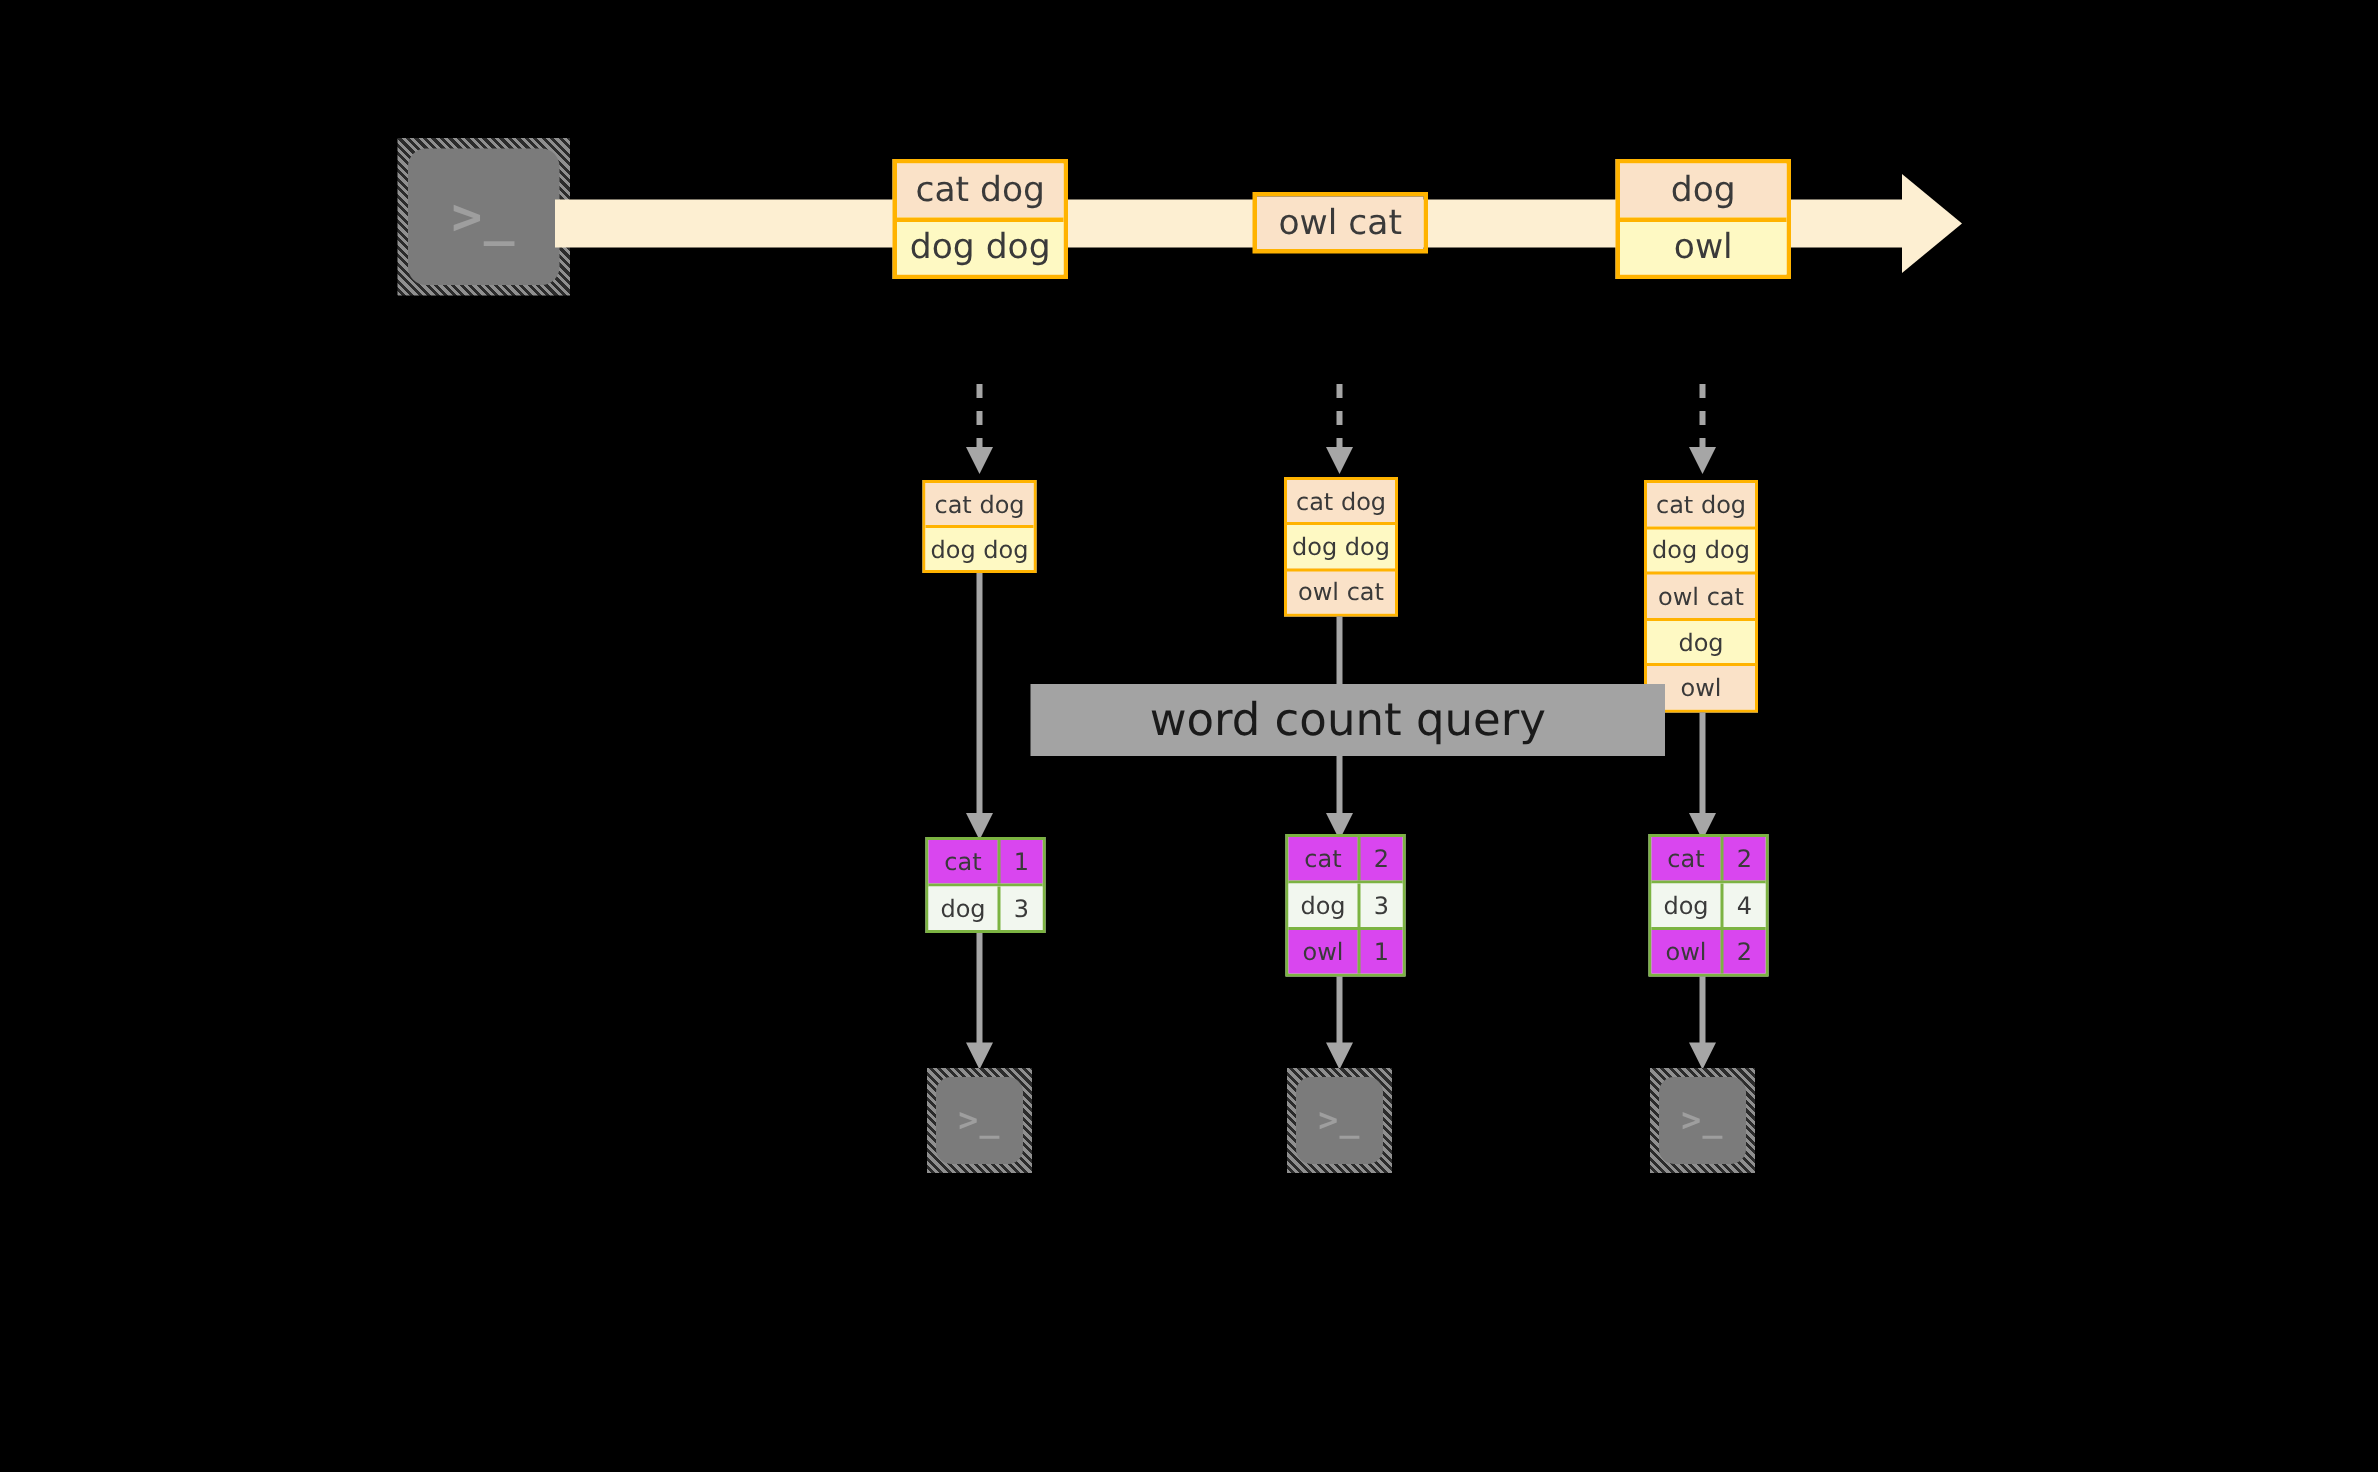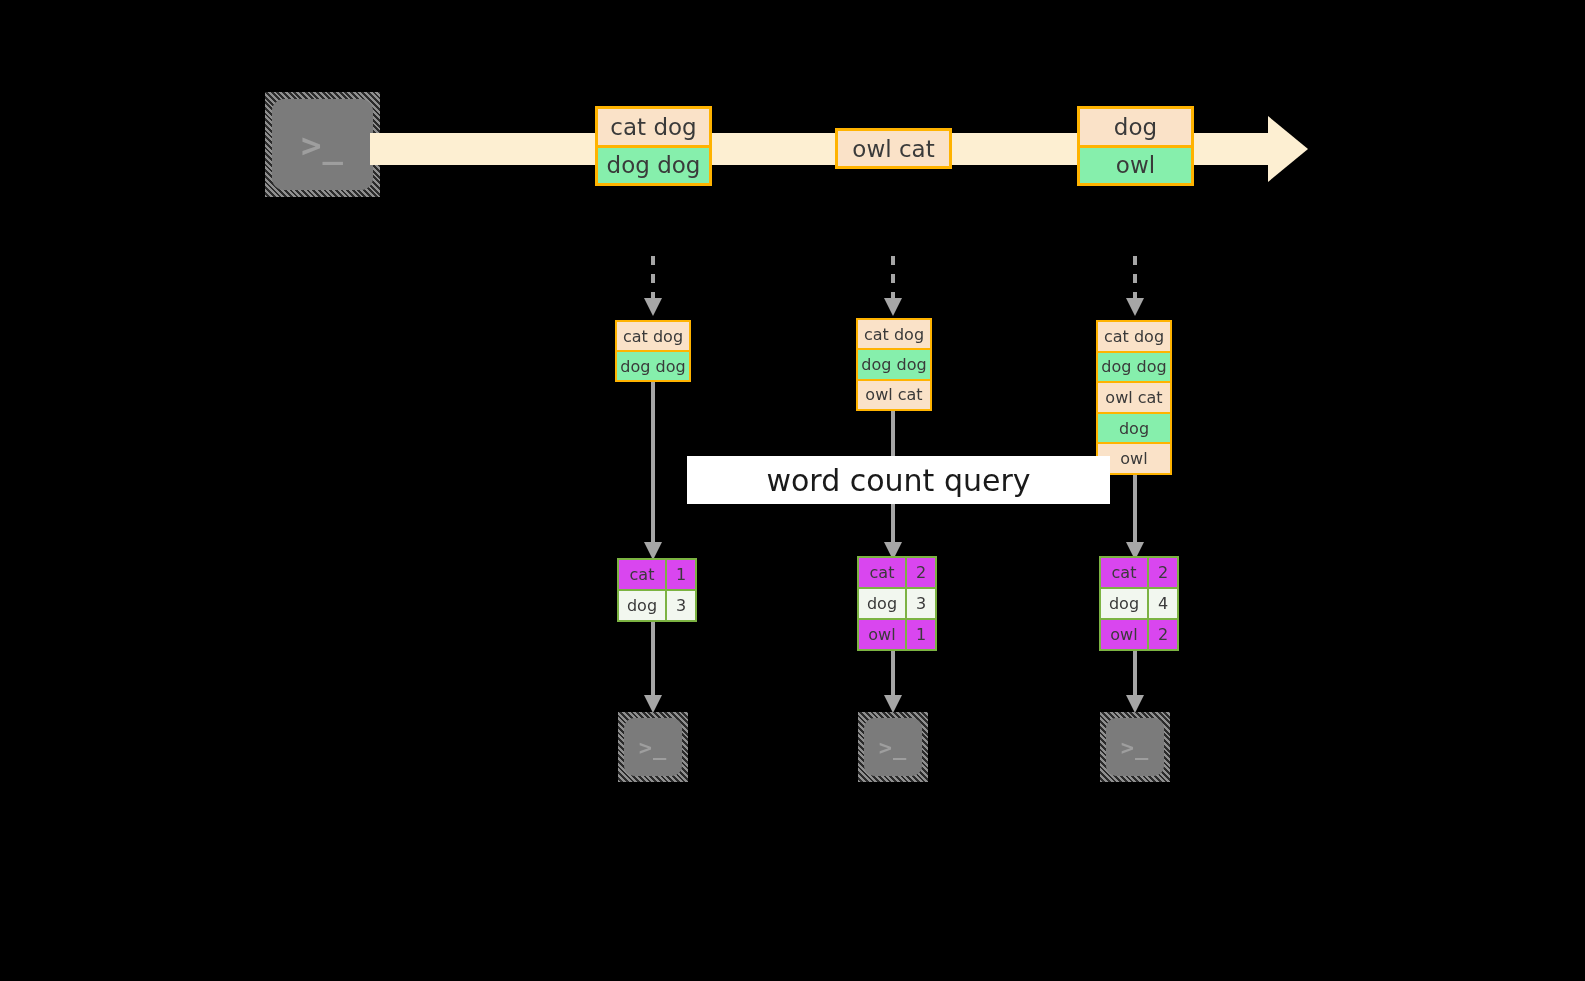--- a/index.html
+++ b/index.html
@@ -71,21 +71,21 @@
     background: #FDF3E8;
     display: flex;
     flex-direction: column;
   }
   .msgrow {
     flex: 1 1 auto;
     display: flex;
     align-items: center;
     justify-content: center;
     box-sizing: border-box;
-    background: #86efac;
+    background: #fef9c3;
     white-space: nowrap;
   }
   .msgrow.shade { background: #FAE2C8; }
   .msgrow + .msgrow { border-top: 3px solid #FFB300; }
 
   .stream-msg .msgrow { font-size: 23px; }
   .snap-msg .msgrow { font-size: 16px; }
   .snap-msg .msgrow + .msgrow { border-top: 2px solid #FFB300; }
   .snap-msg { border-width: 2px; }
 
@@ -133,21 +133,21 @@
     position: absolute;
     width: 0; height: 0;
     border-left: 9px solid transparent;
     border-right: 9px solid transparent;
     border-top: 18px solid #A6A6A6;
   }
 
   
   .querylabel {
     position: absolute;
-    background: #ffffff;
+    background: #a3a3a3;
     color: #1a1a1a;
     display: flex;
     align-items: center;
     justify-content: center;
     font-size: 30px;
     white-space: nowrap;
   }
 </style>
 </head>
 <body>

